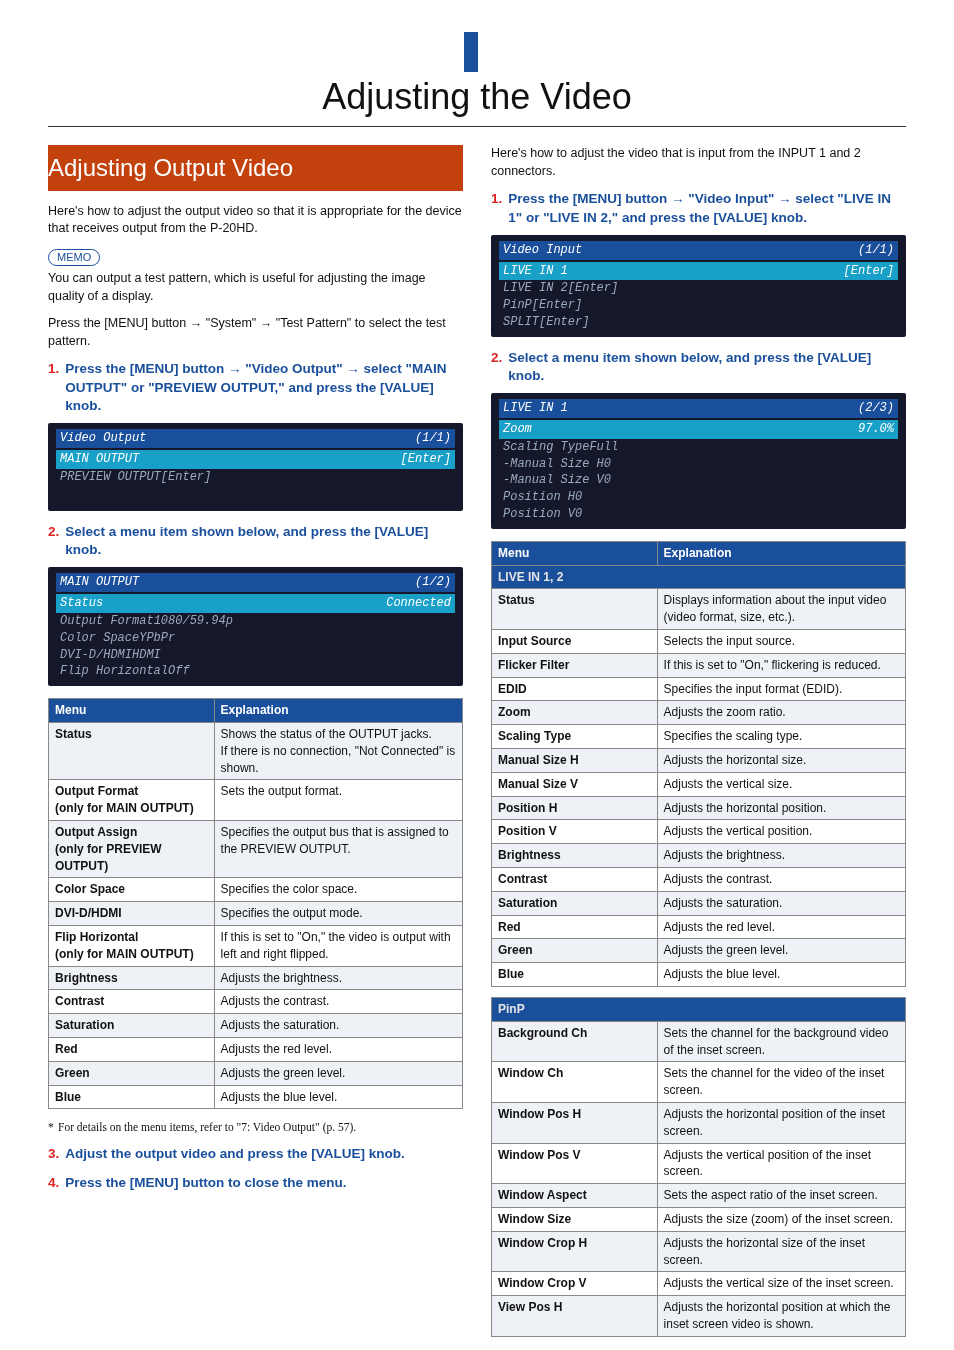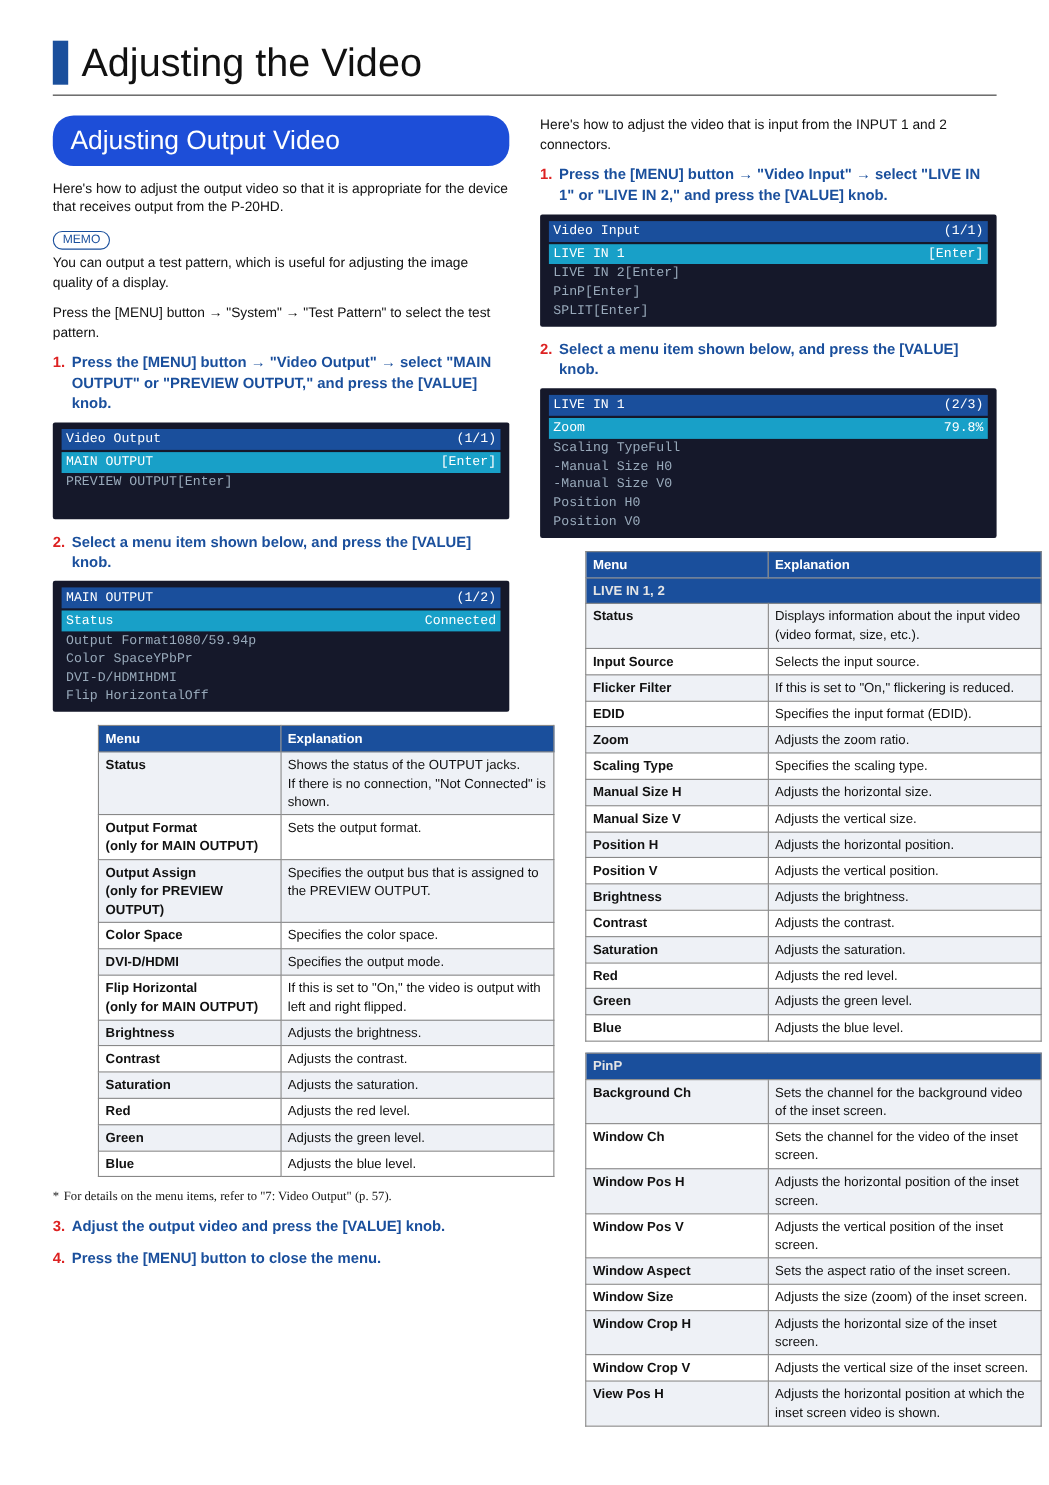--- a/index.html
+++ b/index.html
@@ -8,52 +8,52 @@
     background: #fff;
     color: #111;
     width: 954px;
     padding: 32px 48px 24px 48px;
     font-size: 13px;
     line-height: 1.4;
   }
   .page-title-wrap { border-bottom: 1px solid #333; padding-bottom: 4px; margin-bottom: 18px; }
   .page-title {
     display: flex; align-items: center;
-    font-size: 36px; font-weight: 300;
+    font-size: 36px; font-weight: 300; flex-direction: column;
   }
   .page-title .bar { width: 14px; height: 40px; background: #1a4f9c; margin-right: 12px; }
   .columns { display: flex; gap: 28px; }
   .col { flex: 1; min-width: 0; }
   .section-head {
-    background: #1d4ed8; color: #fff; font-size: 24px;
-    font-weight: 400; padding: 6px 16px; font-stretch: condensed;
+    background: #c2410c; color: #fff; font-size: 24px;
+    font-weight: 400; padding: 6px 0; font-stretch: condensed;
     margin-bottom: 12px;
-    border-radius: 19px;
   }
   .body-text { font-size: 12.5px; margin-bottom: 10px; }
   .memo-badge {
     display: inline-block; border: 1.5px solid #1a4f9c; color: #1a4f9c;
     border-radius: 10px; padding: 0px 8px; font-size: 11px; font-weight: normal;
     margin-bottom: 4px;
   }
   .step { display: flex; gap: 6px; margin: 10px 0 8px 0; }
   .step .num { color: #d22; font-weight: bold; font-size: 13.5px; flex: 0 0 auto; }
   .step .txt { color: #1a4f9c; font-weight: bold; font-size: 13.5px; line-height: 1.35; }
   .txt .arrow { font-family: Arial; }
   .osd {
     background: #15182a; color: #9ab; font-family: "Consolas","Courier New",monospace;
     font-size: 12px; padding: 6px 8px; border-radius: 2px; margin: 6px 0 12px 0;
     min-height: 88px;
+    font-style: italic;
   }
   .osd .osd-title { background: #1a4f9c; color: #fff; display: flex; justify-content: space-between; padding: 1px 4px; margin-bottom: 2px; }
   .osd .osd-hl { background: #18a0c8; color: #fff; display: flex; justify-content: space-between; padding: 1px 4px; }
   .osd .osd-row { display: flex; justify-content: flex-start; padding: 0 4px; }
   .osd .r { text-align: right; }
   table.spec {
-    border-collapse: collapse; width: 100%; font-size: 12px; margin-bottom: 10px; margin-left: 41px;
+    border-collapse: collapse; width: 100%; font-size: 12px; margin-bottom: 10px;
   }
   table.spec th, table.spec td { border: 1px solid #888; padding: 3px 6px; vertical-align: top; }
   table.spec thead th { background: #1a4f9c; color: #fff; text-align: left; font-weight: bold; }
   table.spec .m { font-weight: bold; white-space: normal; width: 40%; }
   table.spec tbody tr:nth-child(odd) td { background: #eef1f6; }
   table.spec tbody tr:nth-child(even) td { background: #fff; }
   table.spec .subhead td { background: #1a4f9c !important; color: #e5e5e5; font-weight: bold; }
   .indent { padding-left: 18px; }
   .footnote { font-size: 11.5px; margin: 8px 0 10px 0; font-family: Liberation Serif, serif; }
   .footnote .ast { display:inline-block; width:10px; }
@@ -249,21 +249,21 @@
       <span class="txt">Select a menu item shown below, and press the [VALUE] knob.</span>
     </div>
 
     <div class="osd" style="min-height:auto">
       <div class="osd-title">
           <span>LIVE IN 1</span>
           <span>(2/3)</span>
         </div>
       <div class="osd-hl">
           <span>Zoom</span>
-          <span>79.8%</span>
+          <span>97.0%</span>
         </div>
       <div>
           <div class="osd-row">
             <span>Scaling Type</span>
             <span class="r">Full</span>
           </div>
           <div class="osd-row">
             <span> -Manual Size H</span>
             <span class="r">0</span>
           </div>

